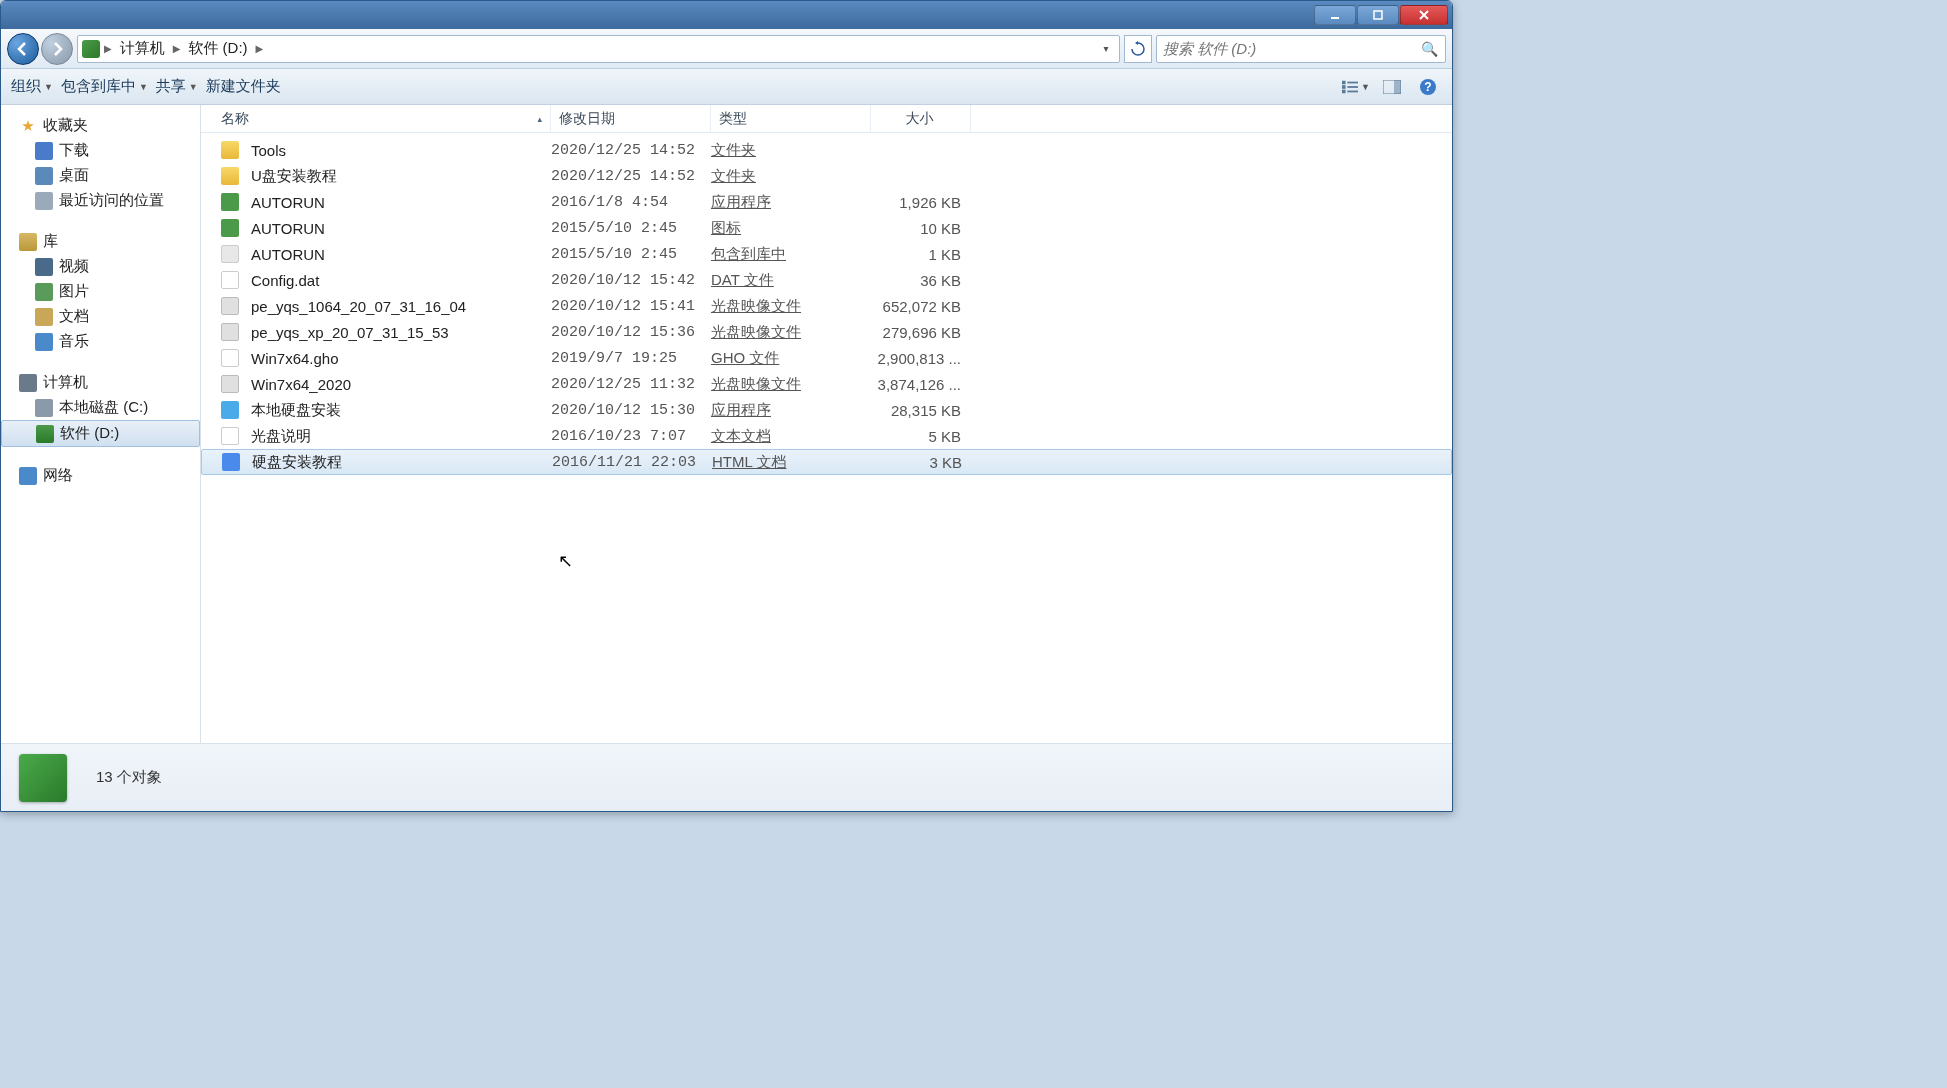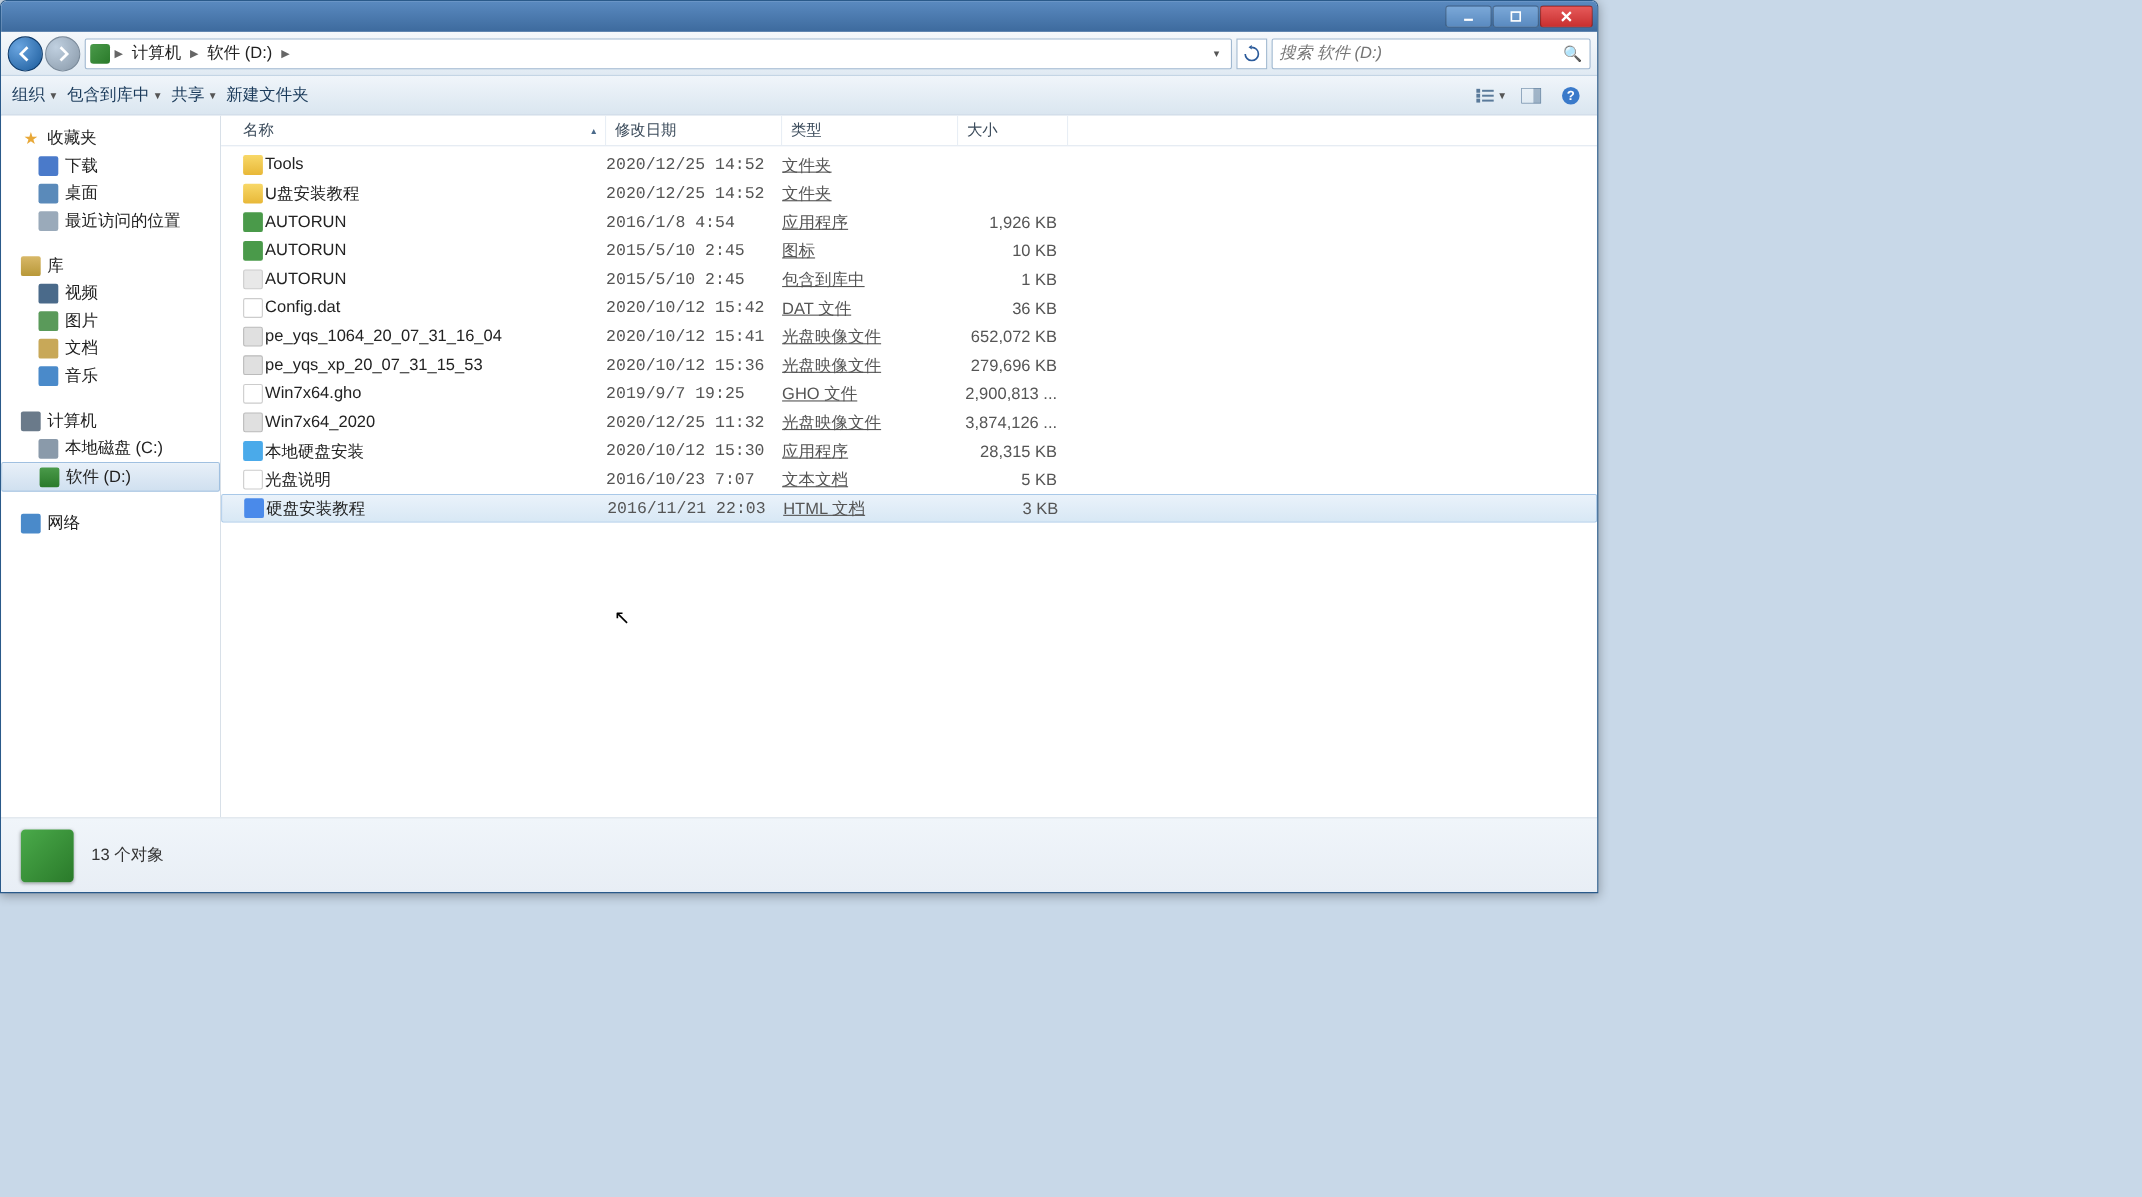--- a/index.html
+++ b/index.html
@@ -261,21 +261,21 @@
     .col-h {
       padding: 4px 8px;
       border-right: 1px solid #e8eef5;
       display: flex;
       align-items: center;
       cursor: pointer;
     }
     .col-name { width: 350px; padding-left: 20px; }
     .col-date { width: 160px; text-align: center; }
     .col-type { width: 160px; }
-    .col-size { width: 100px; justify-content: flex-start; padding-right: 10px; }
+    .col-size { width: 100px; justify-content: center; padding-right: 10px; }
     .sort-arrow {
       margin-left: auto;
       font-size: 9px;
       color: #4a6a8a;
     }
     .file-list {
       flex: 1;
       overflow-y: auto;
       padding: 4px 0;
     }
@@ -285,21 +285,21 @@
       align-items: center;
       font-size: 15px;
       color: #222;
       cursor: pointer;
     }
     .file-row.selected {
       background: linear-gradient(to bottom, #eaf2fa, #d8e8f5);
       border: 1px solid #a8c8e8;
       border-radius: 2px;
     }
-    .f-name { width: 350px; display: flex; align-items: flex-start; gap: 2px; padding-left: 20px; }
+    .f-name { width: 350px; display: flex; align-items: center; gap: 12px; padding-left: 20px; }
     .f-date { width: 160px; color: #555; font-family: Liberation Mono, monospace; }
     .f-type { width: 160px; color: #555; text-decoration: underline; }
     .f-size { width: 100px; text-align: right; padding-right: 10px; color: #555; }
     .file-icon {
       width: 18px;
       height: 18px;
       flex-shrink: 0;
       border-radius: 2px;
     }
     .fi-folder { background: linear-gradient(#f8d868, #e8b838); }
@@ -312,21 +312,21 @@
     .fi-app { background: #4aaaea; }
     .fi-txt { background: #fff; border: 1px solid #ccc; }
     .fi-html { background: #4a8aea; }
     .details-pane {
       height: 68px;
       border-top: 1px solid #d8e0e8;
       background: linear-gradient(to bottom, #f0f5fa, #e8eef5);
       display: flex;
       align-items: center;
       padding: 8px 18px;
-      gap: 16px;
+      gap: 29px;
     }
     .details-icon {
       width: 48px;
       height: 48px;
       background: linear-gradient(135deg, #4aaa4a, #2a7a2a);
       border-radius: 4px;
       display: flex;
       align-items: center;
       justify-content: center;
       box-shadow: 0 1px 3px rgba(0,0,0,0.3);

